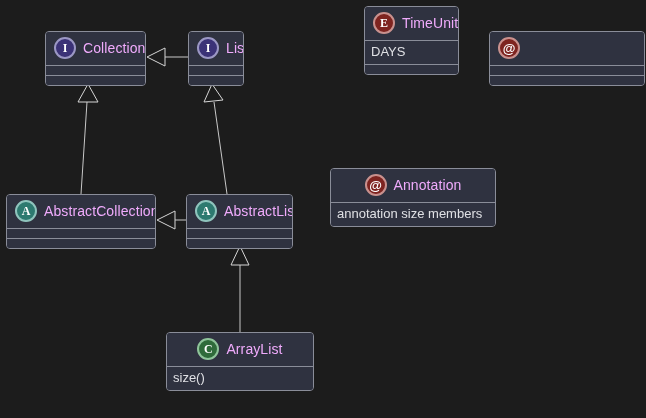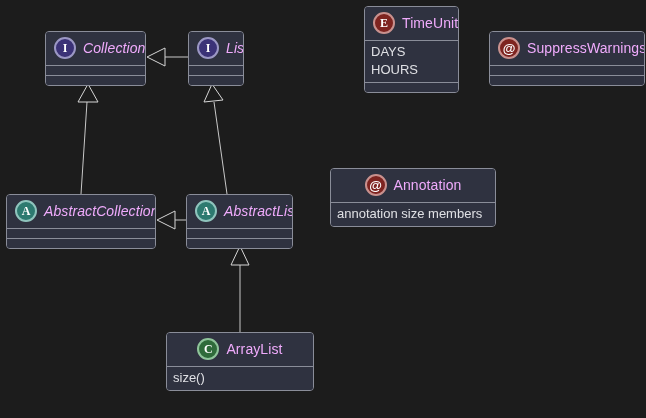--- a/index.html
+++ b/index.html
@@ -41,21 +41,20 @@
   .node .header.centered {
     justify-content: center;
   }
   .node .title {
     color: #f0abfc;
     font-size: 14px;
     white-space: nowrap;
     letter-spacing: 0.1px;
   }
   .node .title.italic {
-    font-style: italic;
   }
   .compartment {
     border-top: 1px solid #8a8d99;
     background: #2f3240;
     padding: 2px 6px 3px 6px;
     color: #dfe0e4;
     font-size: 13px;
     line-height: 16px;
     white-space: nowrap;
   }
@@ -152,31 +151,29 @@
 
   <div class="node" style="left:364px; top:6px; width:95px;">
     <div class="header">
       <span class="badge enumb">
           <span class="glyph">E</span>
         </span>
       <span class="title">TimeUnit</span>
     </div>
     <div class="compartment">
       <div class="row">DAYS</div>
-      <div class="row">HOURS</div>
     </div>
     <div class="compartment empty"></div>
   </div>
 
   <div class="node" style="left:489px; top:31px; width:156px;">
     <div class="header">
       <span class="badge annot">
           <span class="glyph at">@</span>
         </span>
-      <span class="title">SuppressWarnings</span>
     </div>
     <div class="compartment empty"></div>
     <div class="compartment empty"></div>
   </div>
 
   <div class="node" style="left:330px; top:168px; width:166px;">
     <div class="header centered">
       <span class="badge annot">
           <span class="glyph at">@</span>
         </span>

